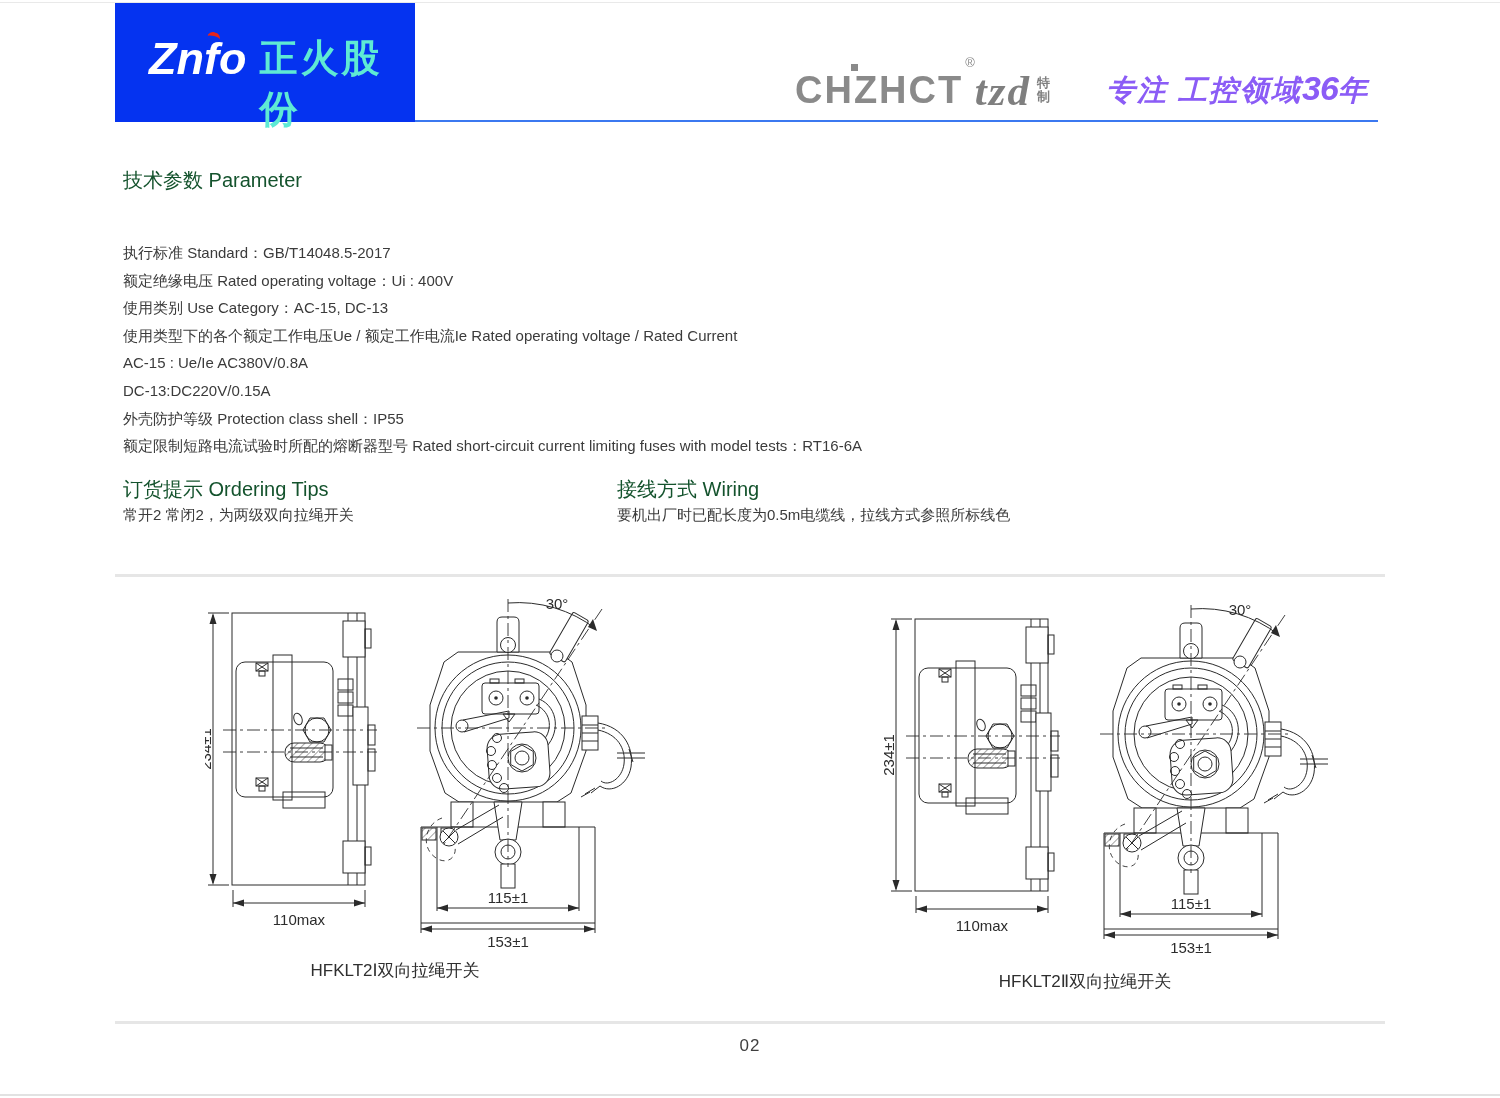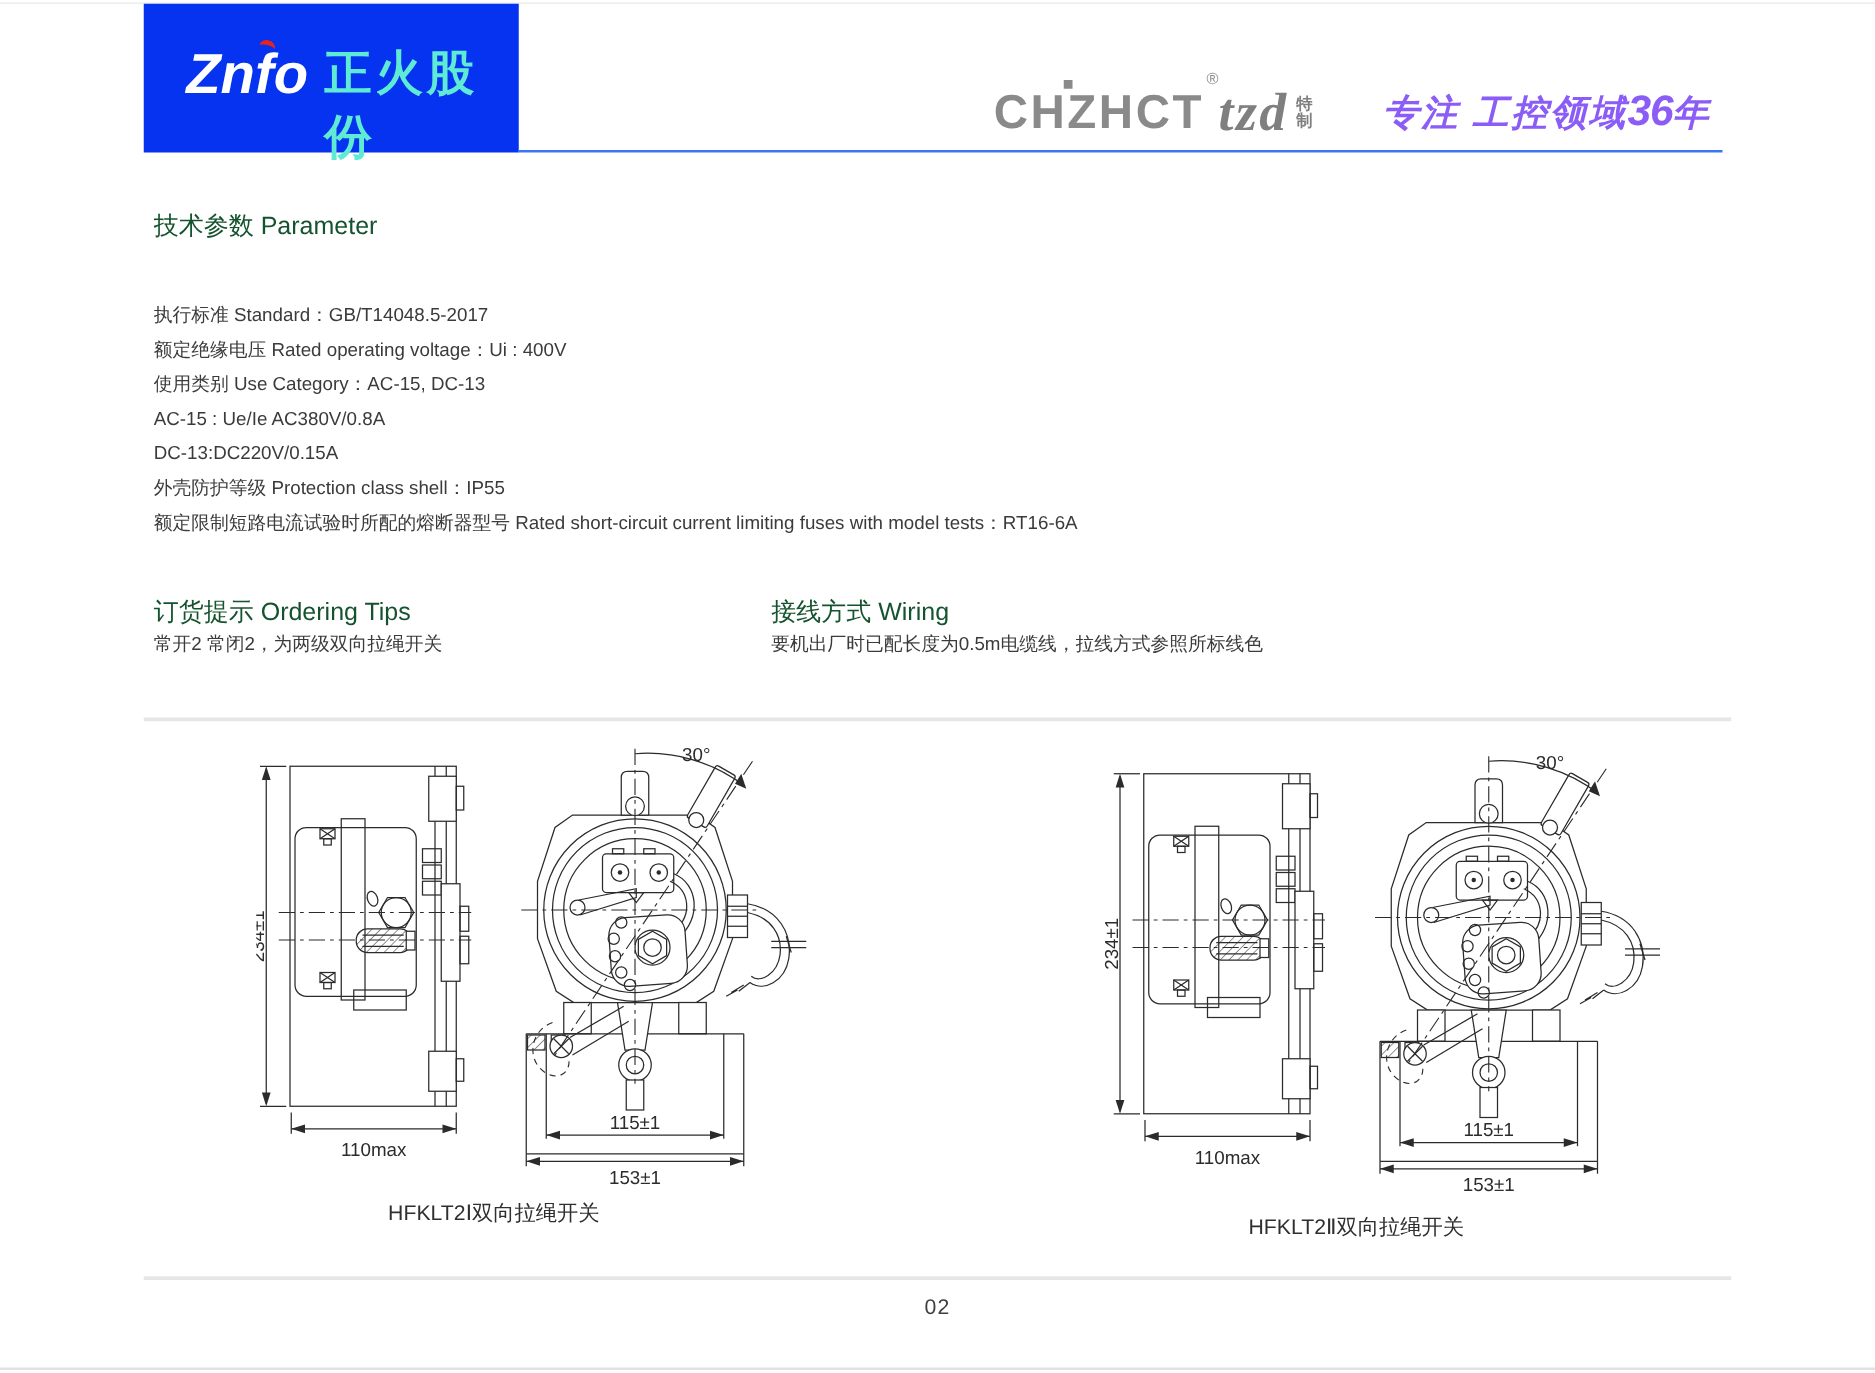--- a/index.html
+++ b/index.html
@@ -86,20 +86,21 @@
       <span>制</span>
     </span>
     <span class="brand-tagline"><span>专注 工控领域</span><span class="num">36</span><span>年</span></span>
   </div>
 
   <div class="sec-title param-title">技术参数 Parameter</div>
   <div class="param-list">
     <div>执行标准 Standard：GB/T14048.5-2017</div>
     <div>额定绝缘电压 Rated operating voltage：Ui : 400V</div>
     <div>使用类别 Use Category：AC-15, DC-13</div>
+    <div>使用类型下的各个额定工作电压Ue / 额定工作电流Ie Rated operating voltage / Rated Current</div>
     <div>AC-15 : Ue/Ie AC380V/0.8A</div>
     <div>DC-13:DC220V/0.15A</div>
     <div>外壳防护等级 Protection class shell：IP55</div>
     <div>额定限制短路电流试验时所配的熔断器型号 Rated short-circuit current limiting fuses with model tests：RT16-6A</div>
   </div>
 
   <div class="sec-title ordering-title">订货提示 Ordering Tips</div>
   <div class="ordering-text">常开2 常闭2，为两级双向拉绳开关</div>
   <div class="sec-title wiring-title">接线方式 Wiring</div>
   <div class="wiring-text">要机出厂时已配长度为0.5m电缆线，拉线方式参照所标线色</div>

